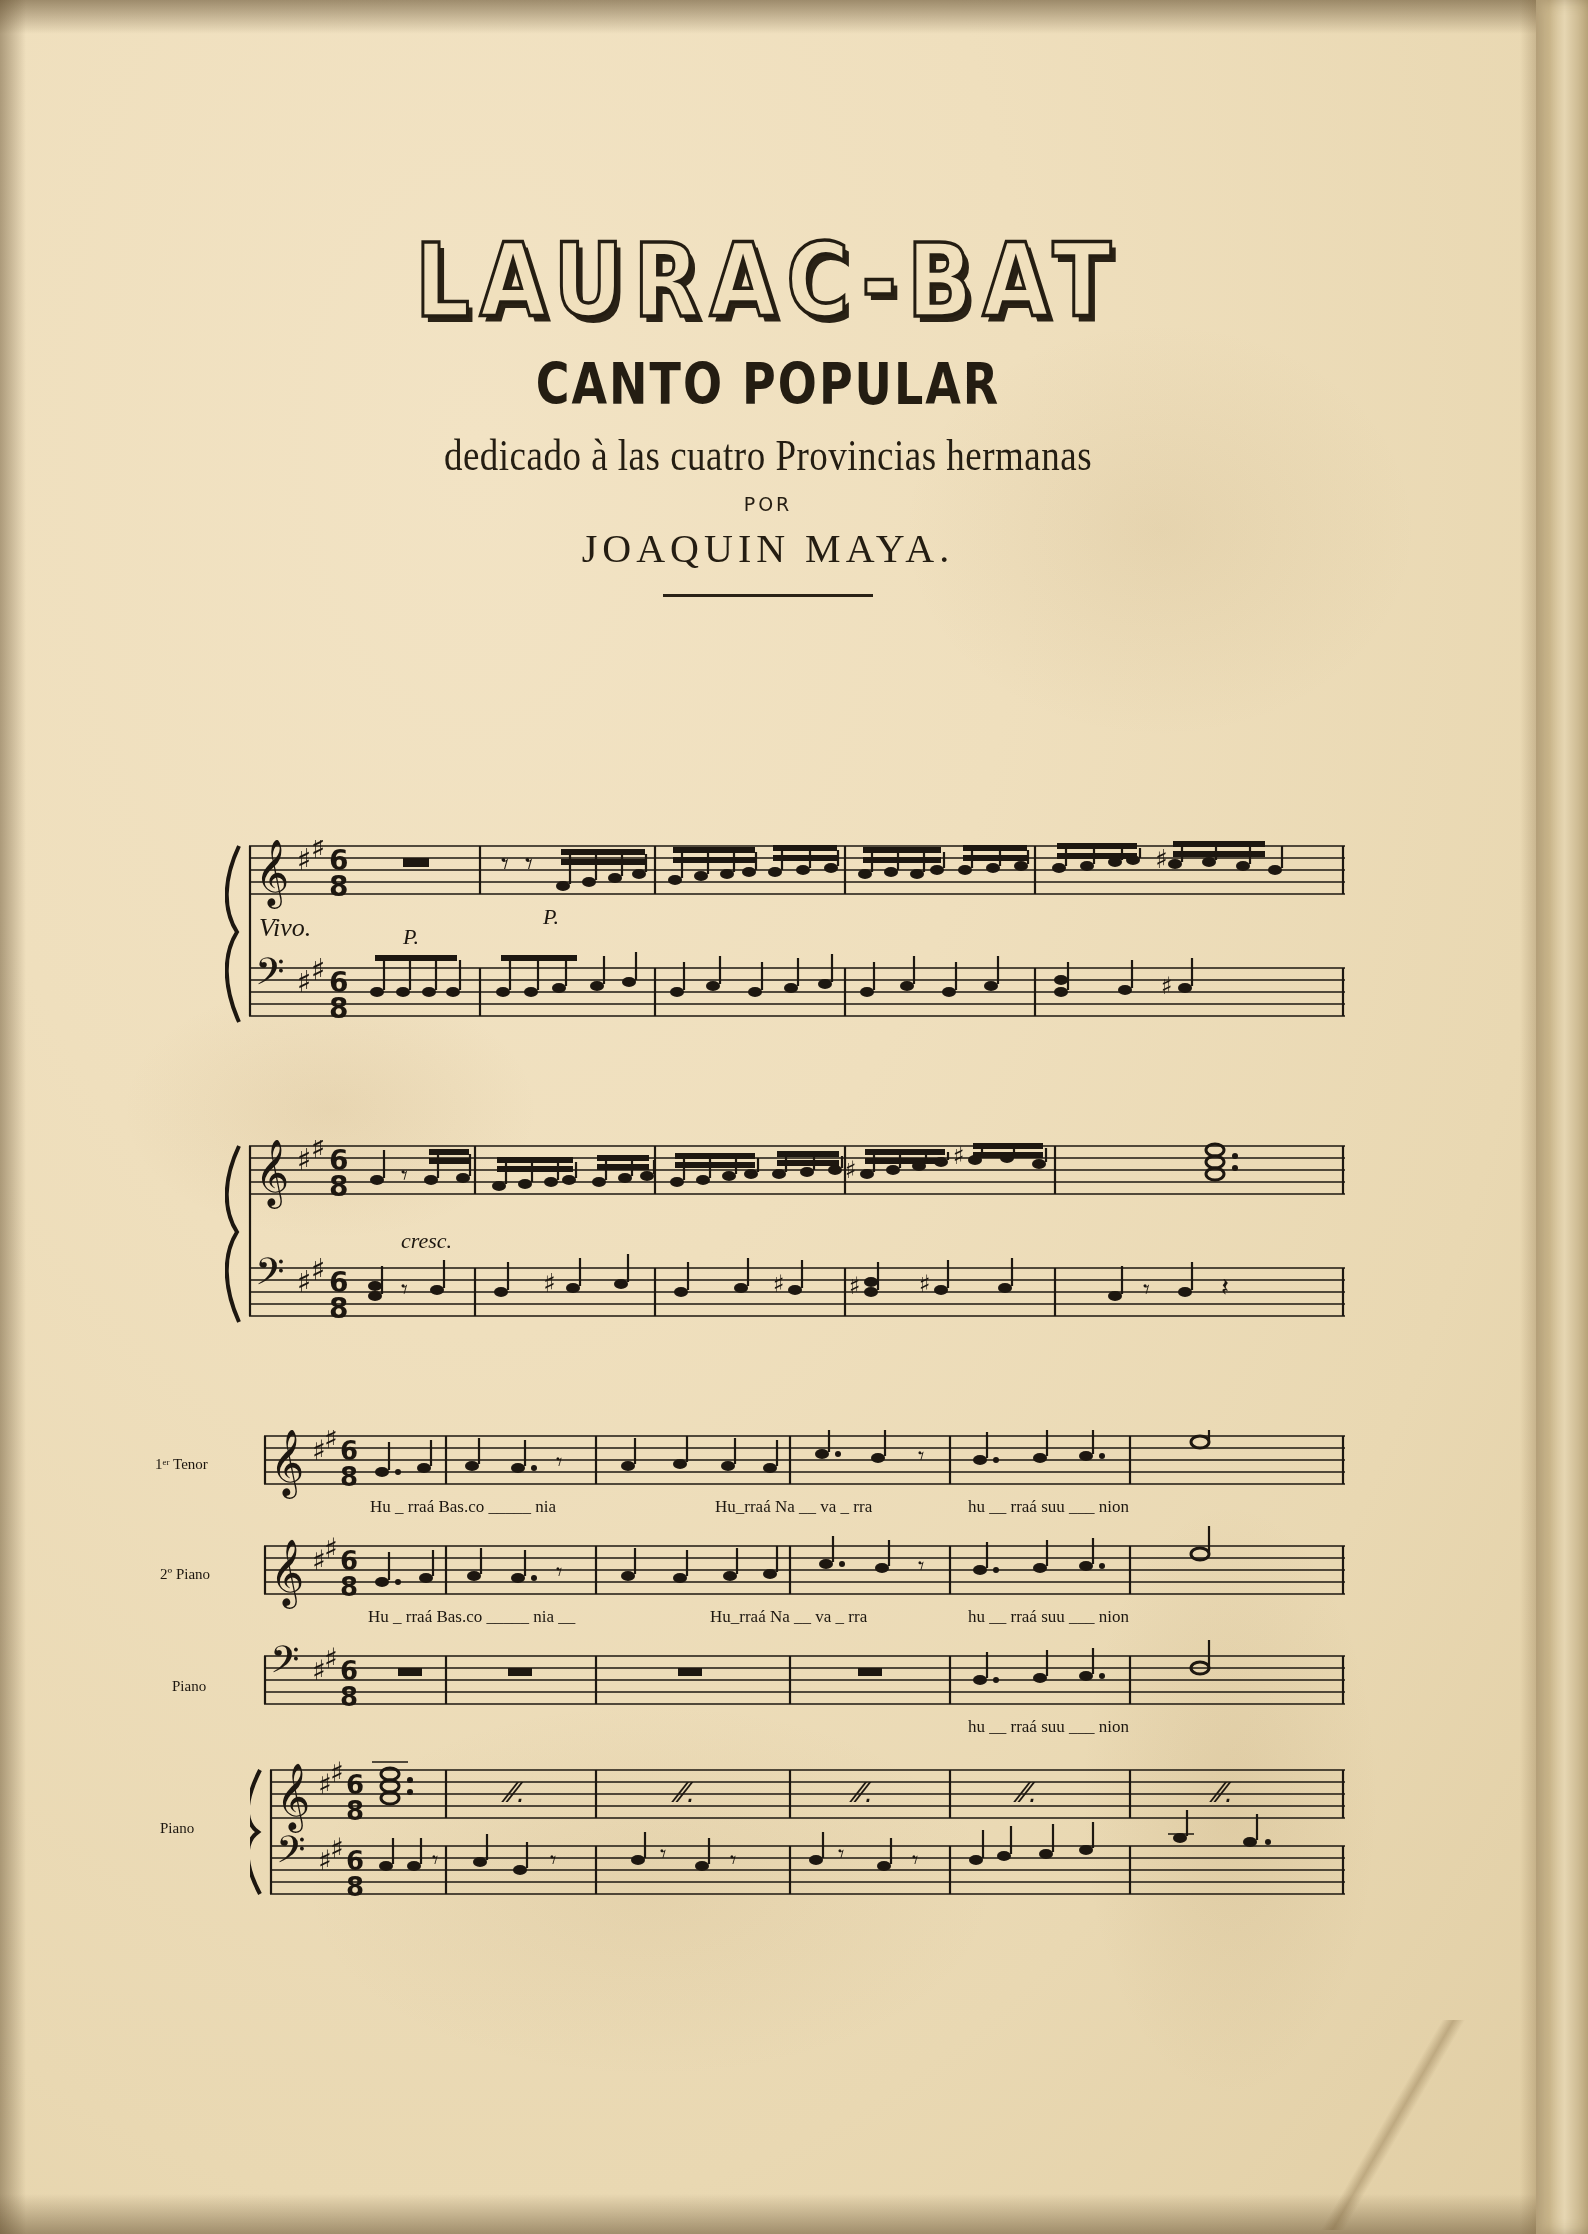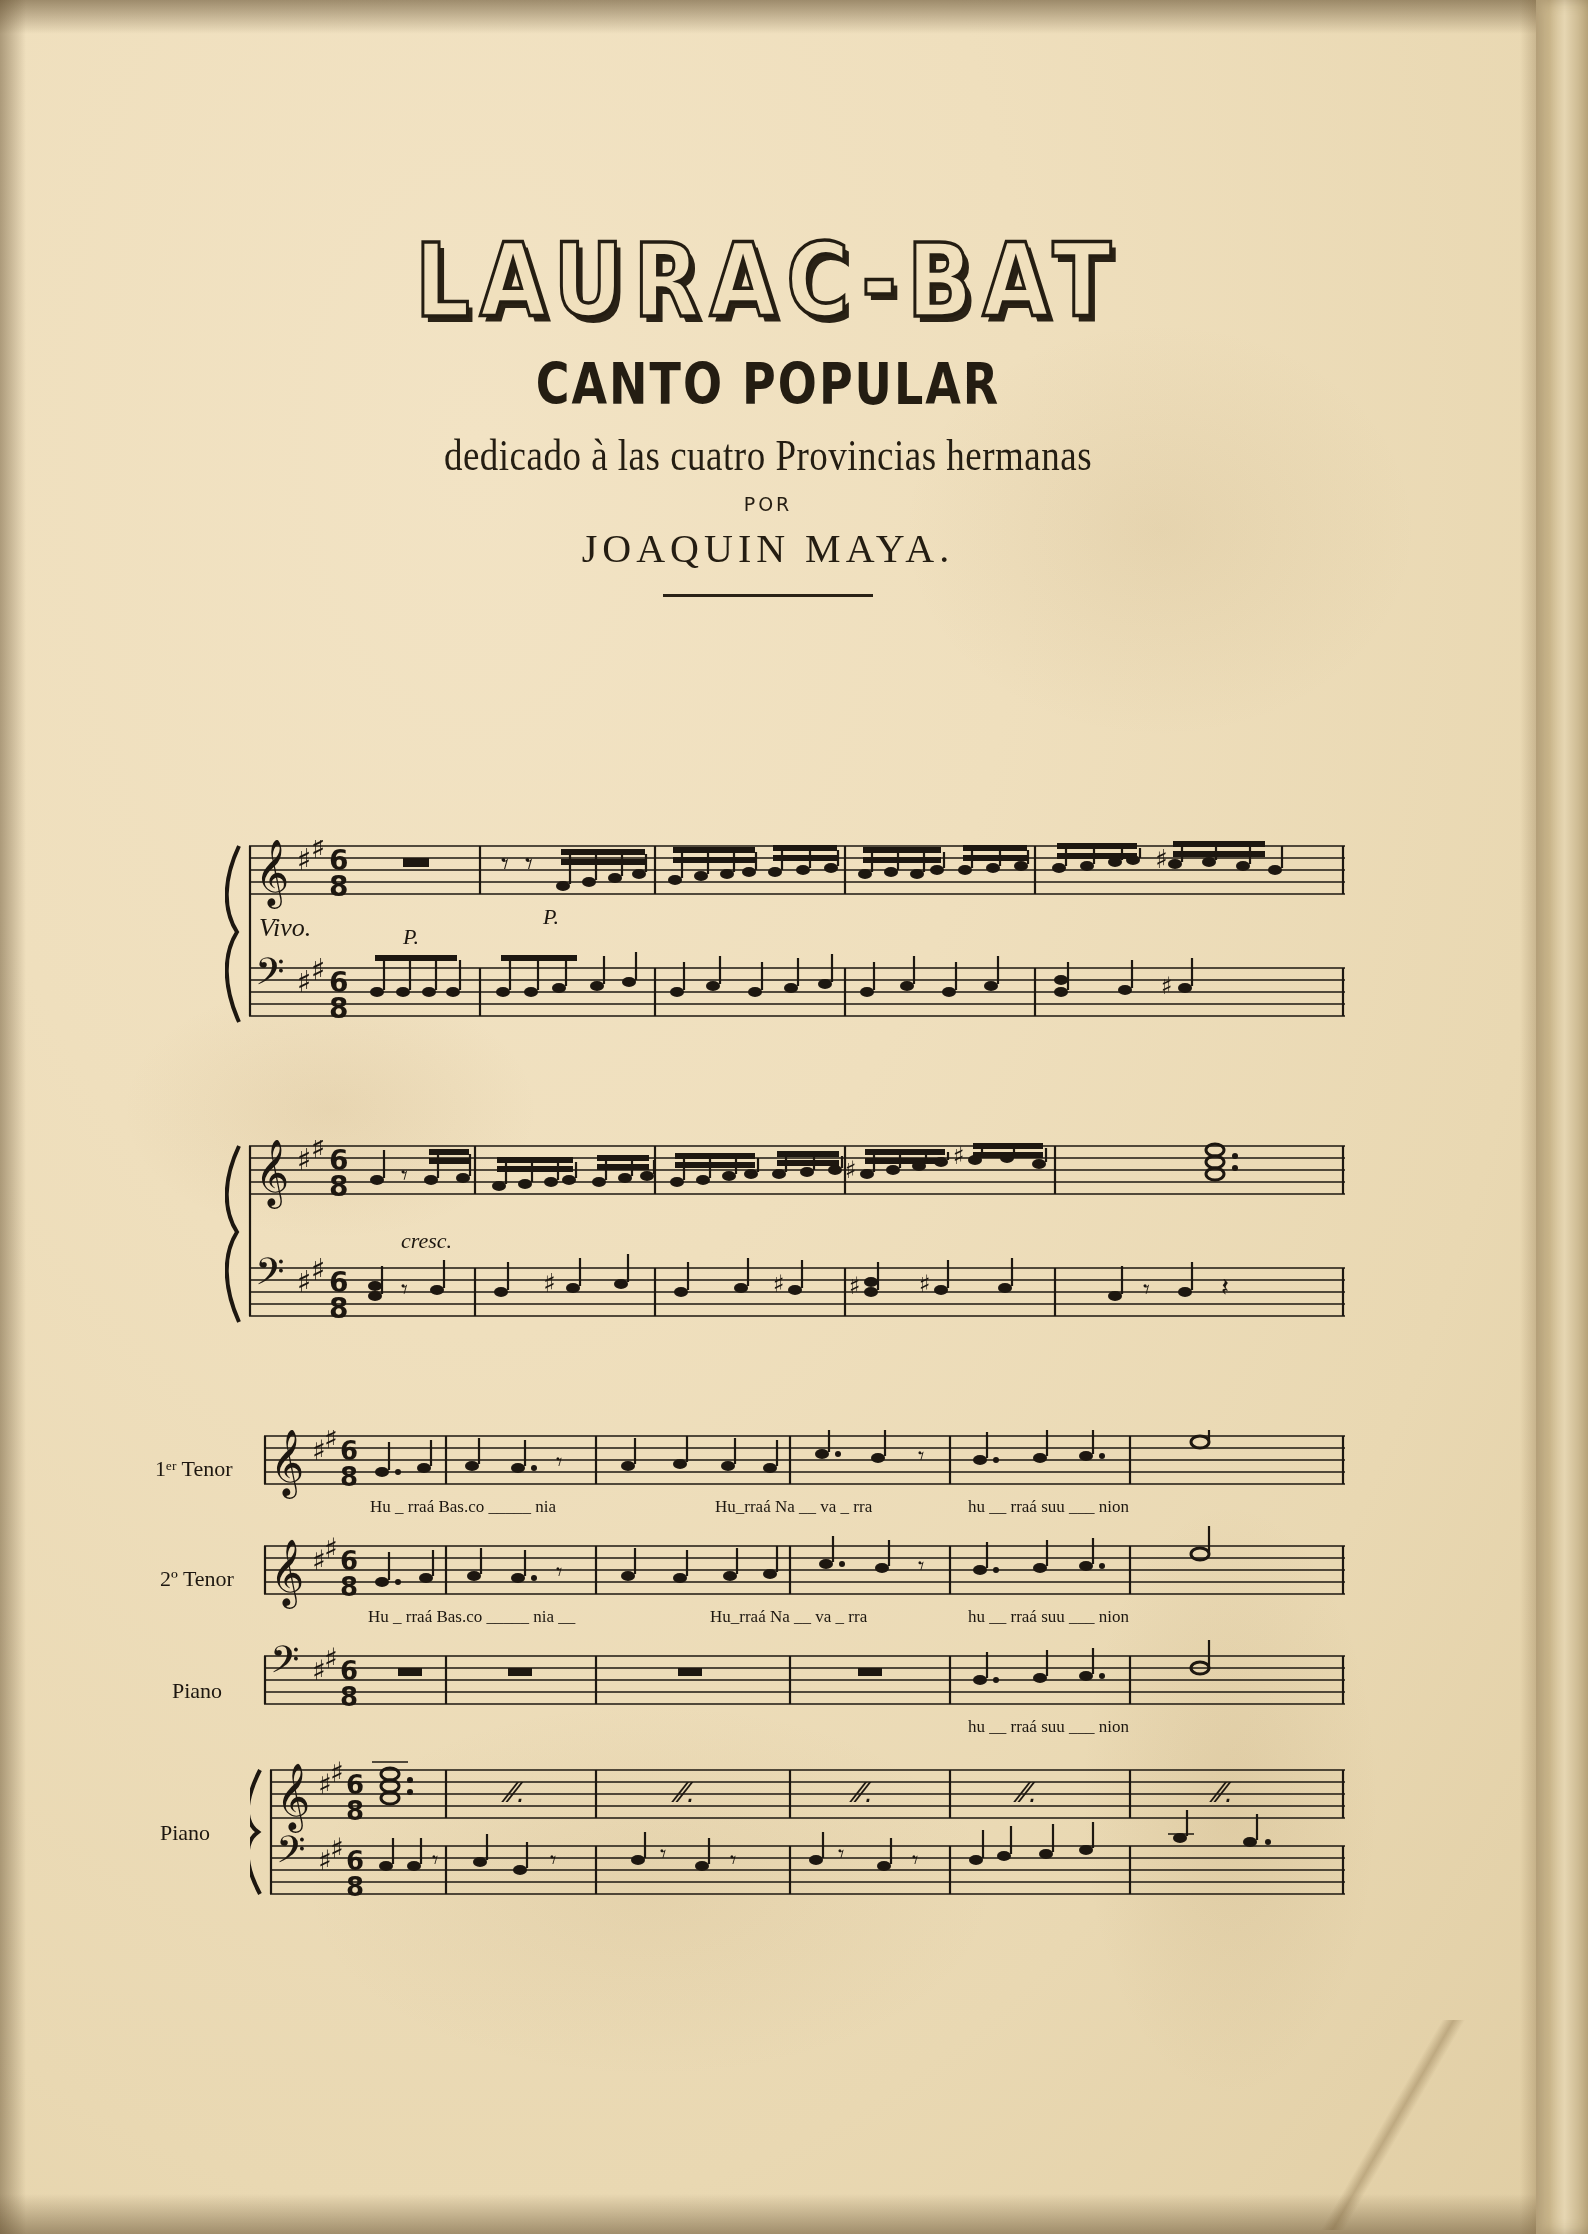--- a/index.html
+++ b/index.html
@@ -135,21 +135,21 @@
   }
 
   
   .system {
     position: absolute;
     color: #1d1710;
   }
   .stafflabel {
     position: absolute;
     font-family: "Liberation Serif", serif;
-    font-size: 22px;
+    font-size: 15px;
     color: #1d1710;
     white-space: nowrap;
   }
 
   svg { display: block; }
   .ln { stroke: #1d1710; stroke-width: 1.6; }
   .bar { stroke: #1d1710; stroke-width: 2.2; }
   .thin { stroke: #1d1710; stroke-width: 1.5; }
   .nh { fill: #1d1710; }
   .nho { fill: none; stroke: #1d1710; stroke-width: 3; }
@@ -561,21 +561,21 @@
         <ellipse class="nh" cx="960" cy="152" rx="7" ry="5"></ellipse>
           <line class="stem" x1="967" y1="150" x2="967" y2="122"></line>
         <text class="glyph" x="996" y="156" font-size="26">𝄽</text>
       </g>
     </svg>
   </div>
 
   <div class="system" style="left:250px; top:1430px;">
 
     <div class="stafflabel" style="left:-95px; top:26px;">1ᵉʳ Tenor</div>
-    <div class="stafflabel" style="left:-90px; top:136px;">2º Tenor</div>
+    <div class="stafflabel" style="left:-90px; top:136px;">2º Piano</div>
     <div class="stafflabel" style="left:-78px; top:248px;">Piano</div>
     <div class="stafflabel" style="left:-90px; top:390px;">Piano</div>
 
     <svg width="1150" height="470" viewBox="0 0 1150 470">
 
       <g>
         <line class="ln" x1="14" y1="6" x2="1095" y2="6"></line>
         <line class="ln" x1="14" y1="18" x2="1095" y2="18"></line>
         <line class="ln" x1="14" y1="30" x2="1095" y2="30"></line>
         <line class="ln" x1="14" y1="42" x2="1095" y2="42"></line>

